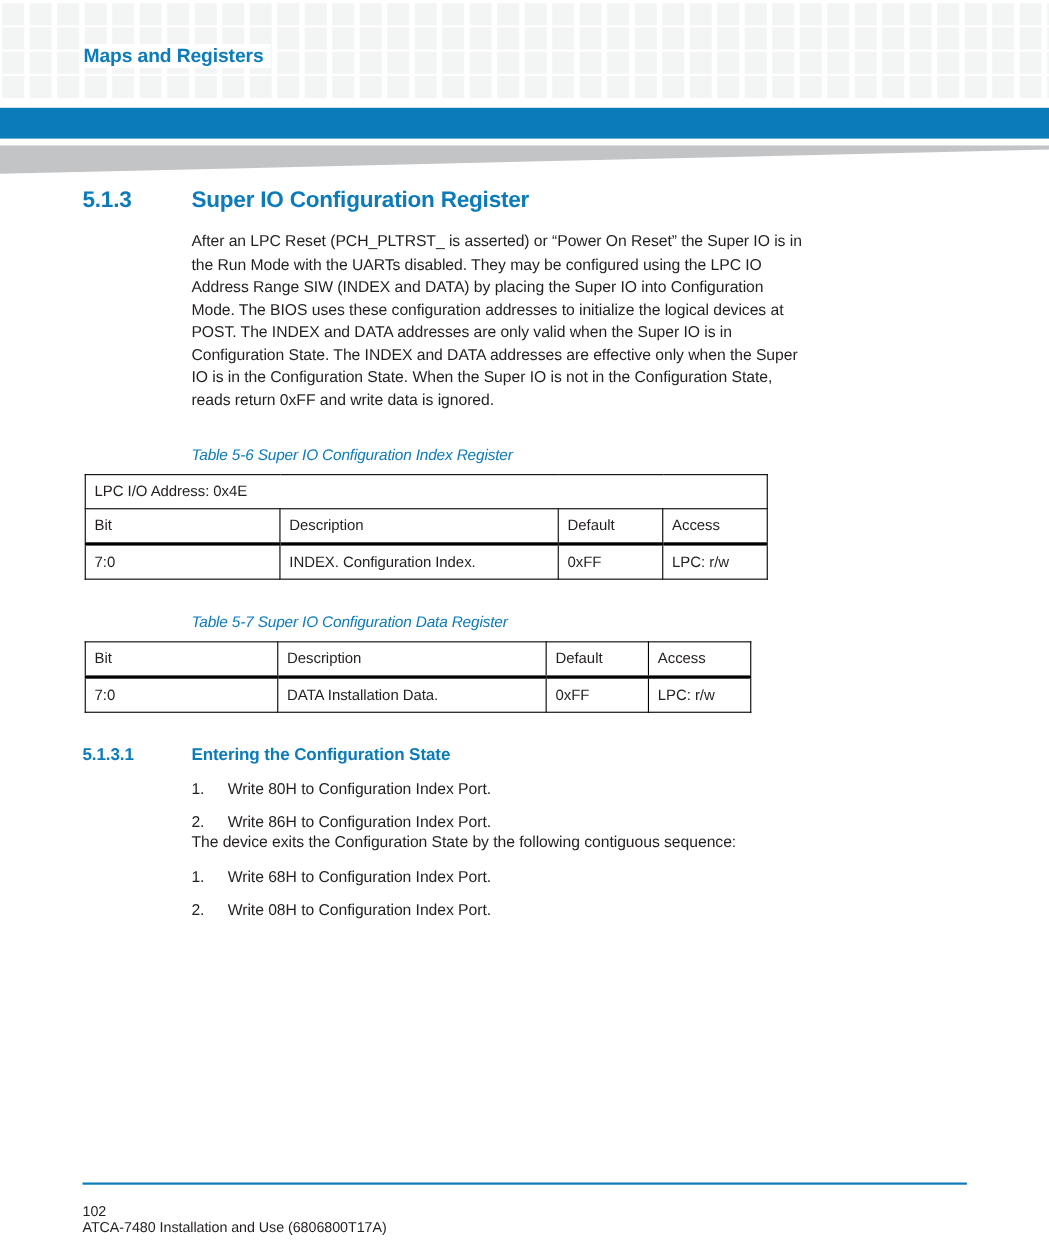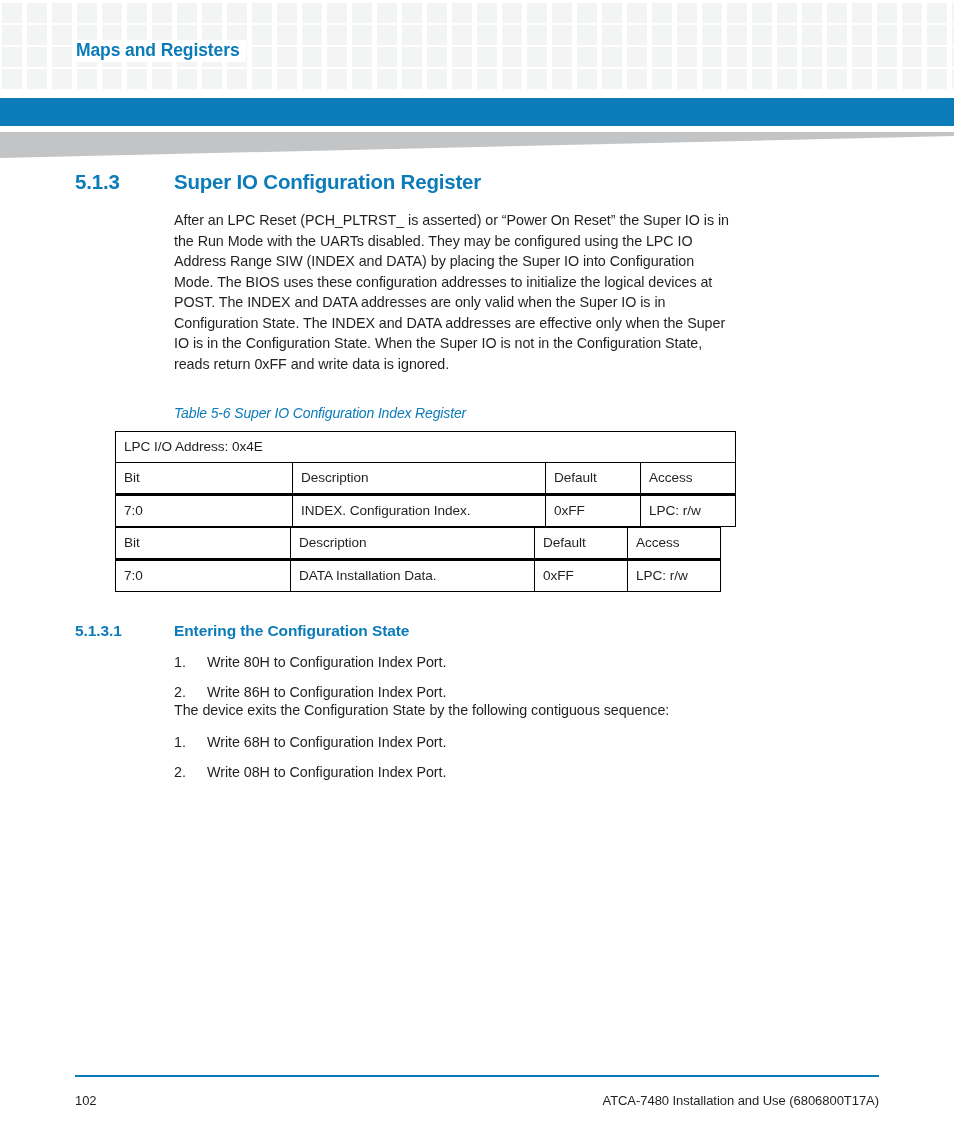--- a/index.html
+++ b/index.html
@@ -132,21 +132,21 @@
     padding: 0 0 0 174px;
     font-size: 14px;
     font-style: italic;
     color: #0b7bba;
     margin: 30px 0 10px 0;
     letter-spacing: -0.15px;
   }
 
   table.reg-table {
     border-collapse: collapse;
-    margin-left: 115px;
+    margin-left: 77px;
     table-layout: fixed;
     font-size: 13.6px;
     color: #231f20;
   }
   table.reg-table td,
   table.reg-table th {
     border: 1px solid #000000;
     padding: 5px 0 6px 8px;
     text-align: left;
     font-weight: normal;
@@ -193,20 +193,21 @@
     background: #0b7bba;
   }
   .footer-row {
     display: flex;
     justify-content: space-between;
     align-items: baseline;
     margin-top: 16px;
     font-size: 13px;
     color: #231f20;
     letter-spacing: -0.05px;
+    flex-direction: column;
   }
   .footer-page {
     font-size: 13px;
   }
   .footer-doc {
     font-size: 13px;
   }
 </style>
 </head>
 <body>
@@ -408,20 +409,21 @@
       </tr>
       <tr>
         <td>7:0</td>
         <td>INDEX. Configuration Index.</td>
         <td>0xFF</td>
         <td>LPC: r/w</td>
       </tr>
     </tbody>
   </table>
 
+  <div class="table-caption">Table 5-7 Super IO Configuration Data Register</div>
   <table class="reg-table">
     <colgroup>
       <col style="width:175px">
       <col style="width:244px">
       <col style="width:93px">
       <col style="width:93px">
     </colgroup>
     <tbody>
       <tr class="hdr-row">
         <td>Bit</td>

